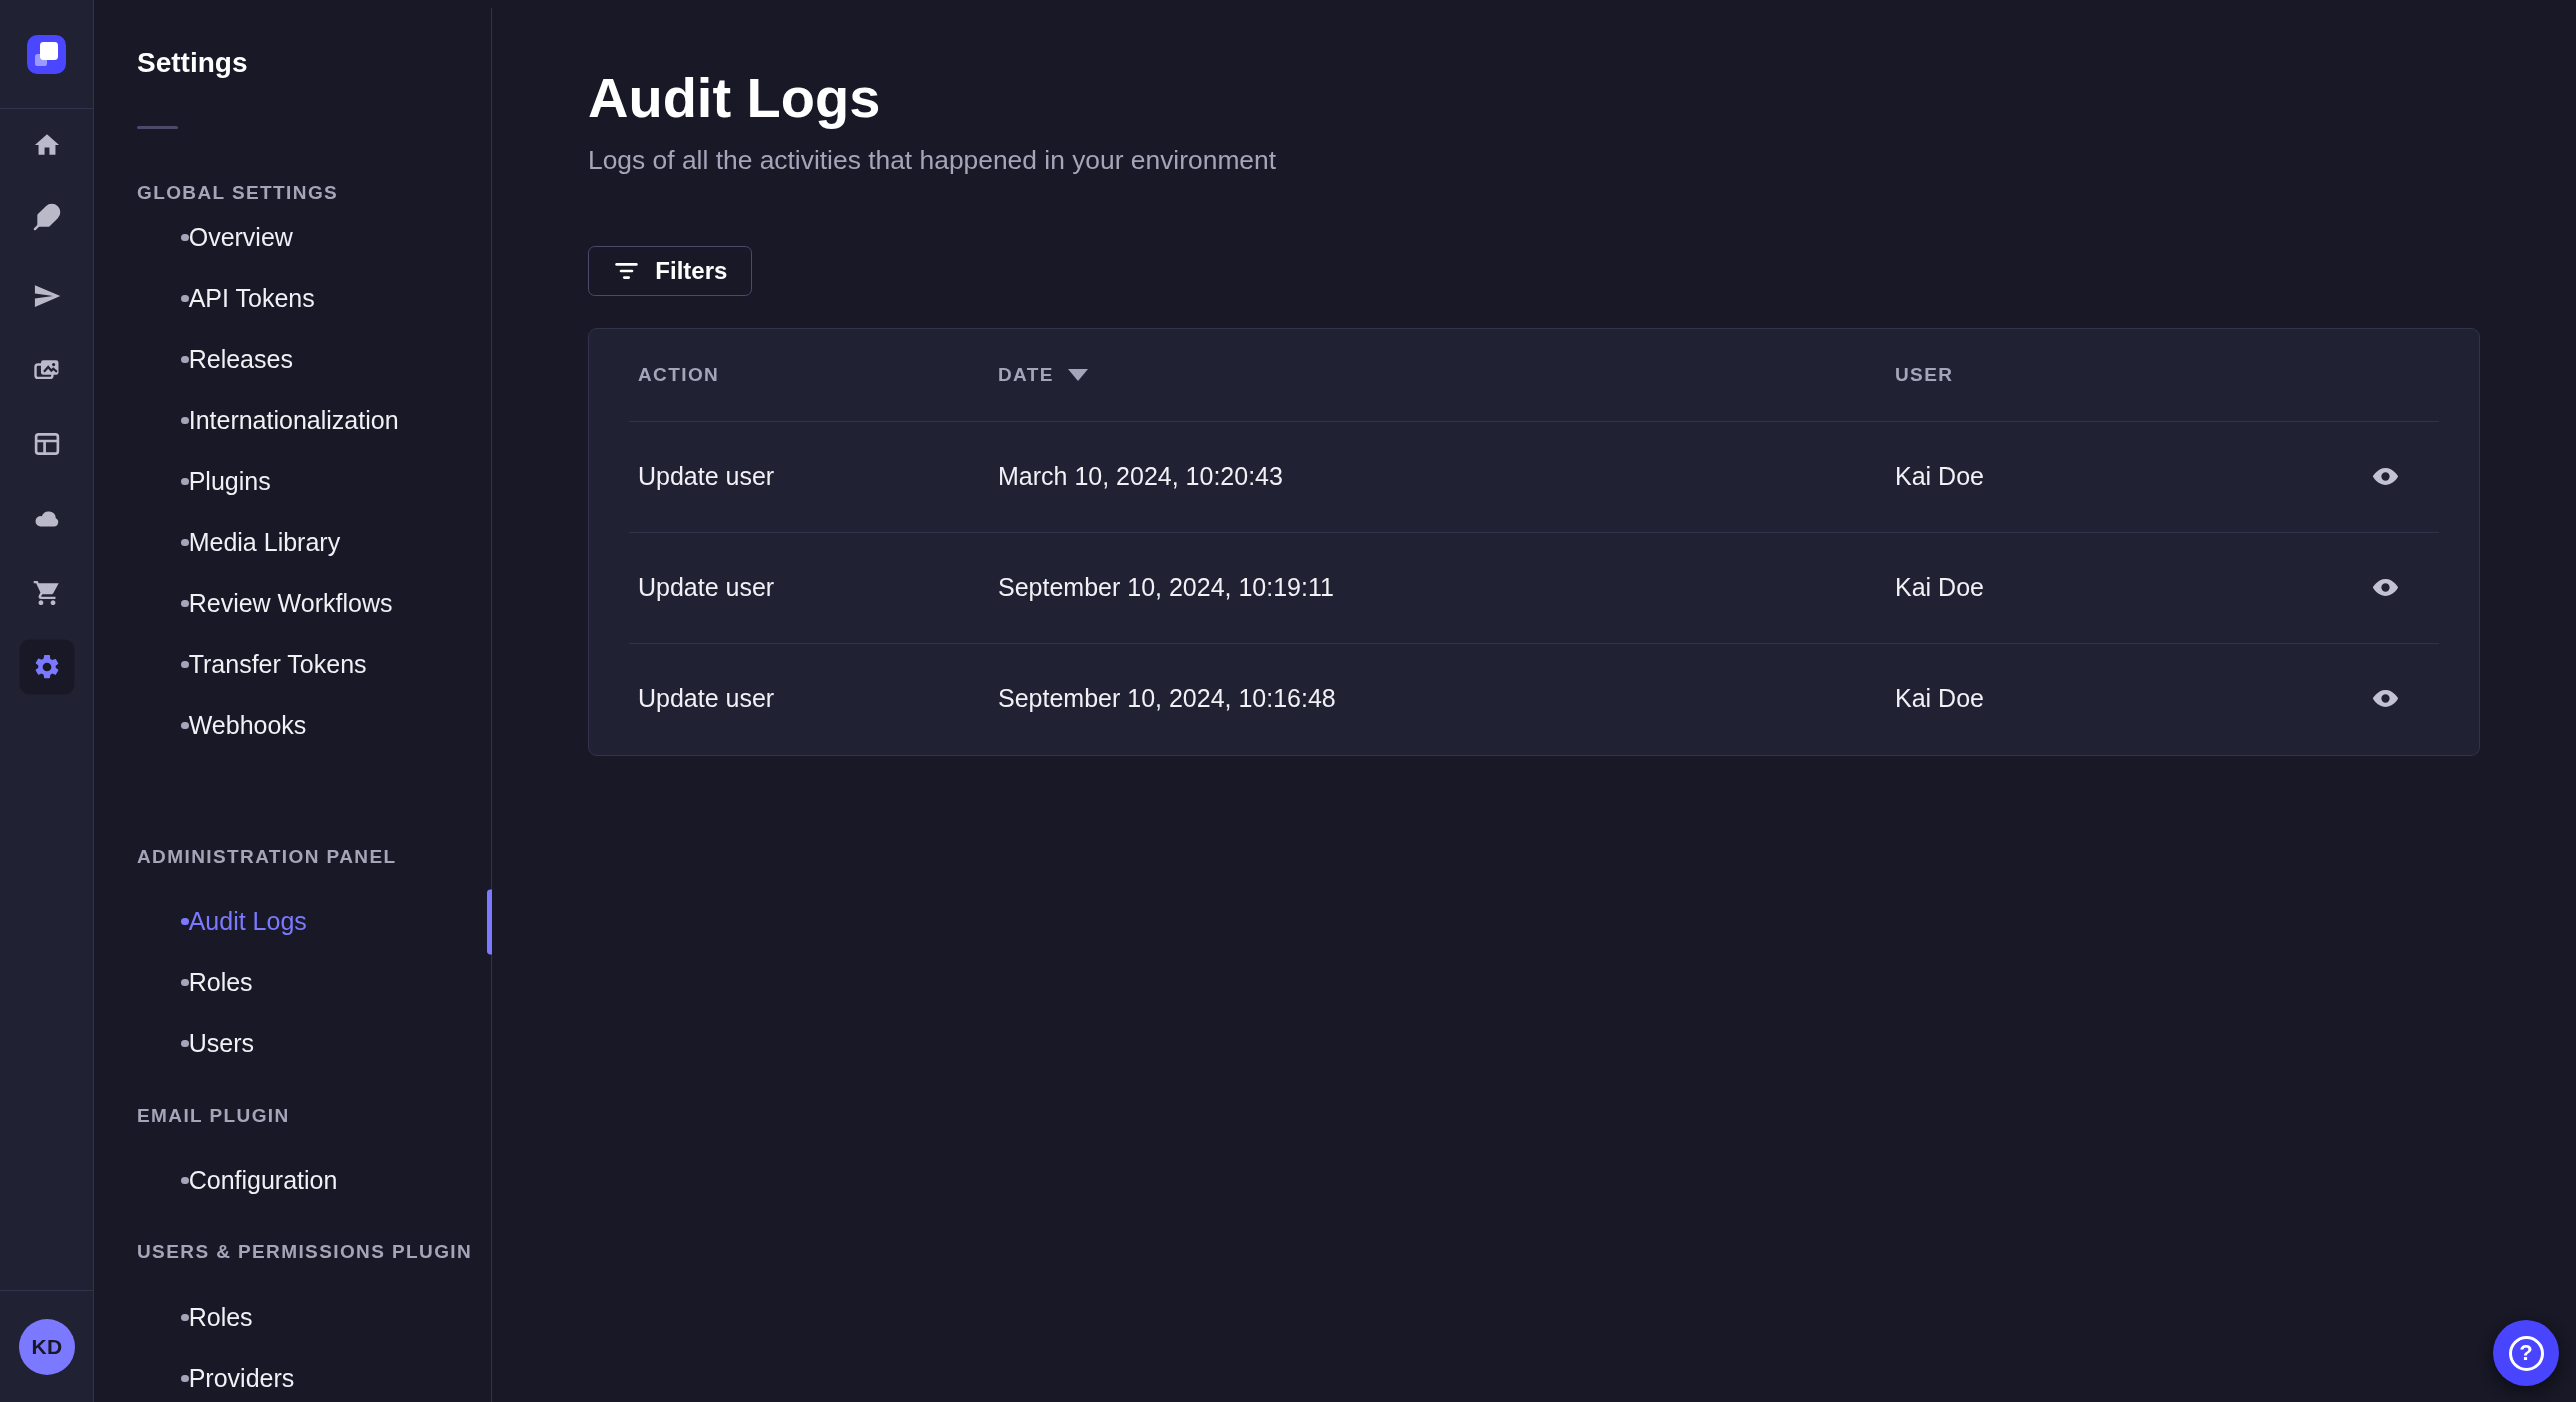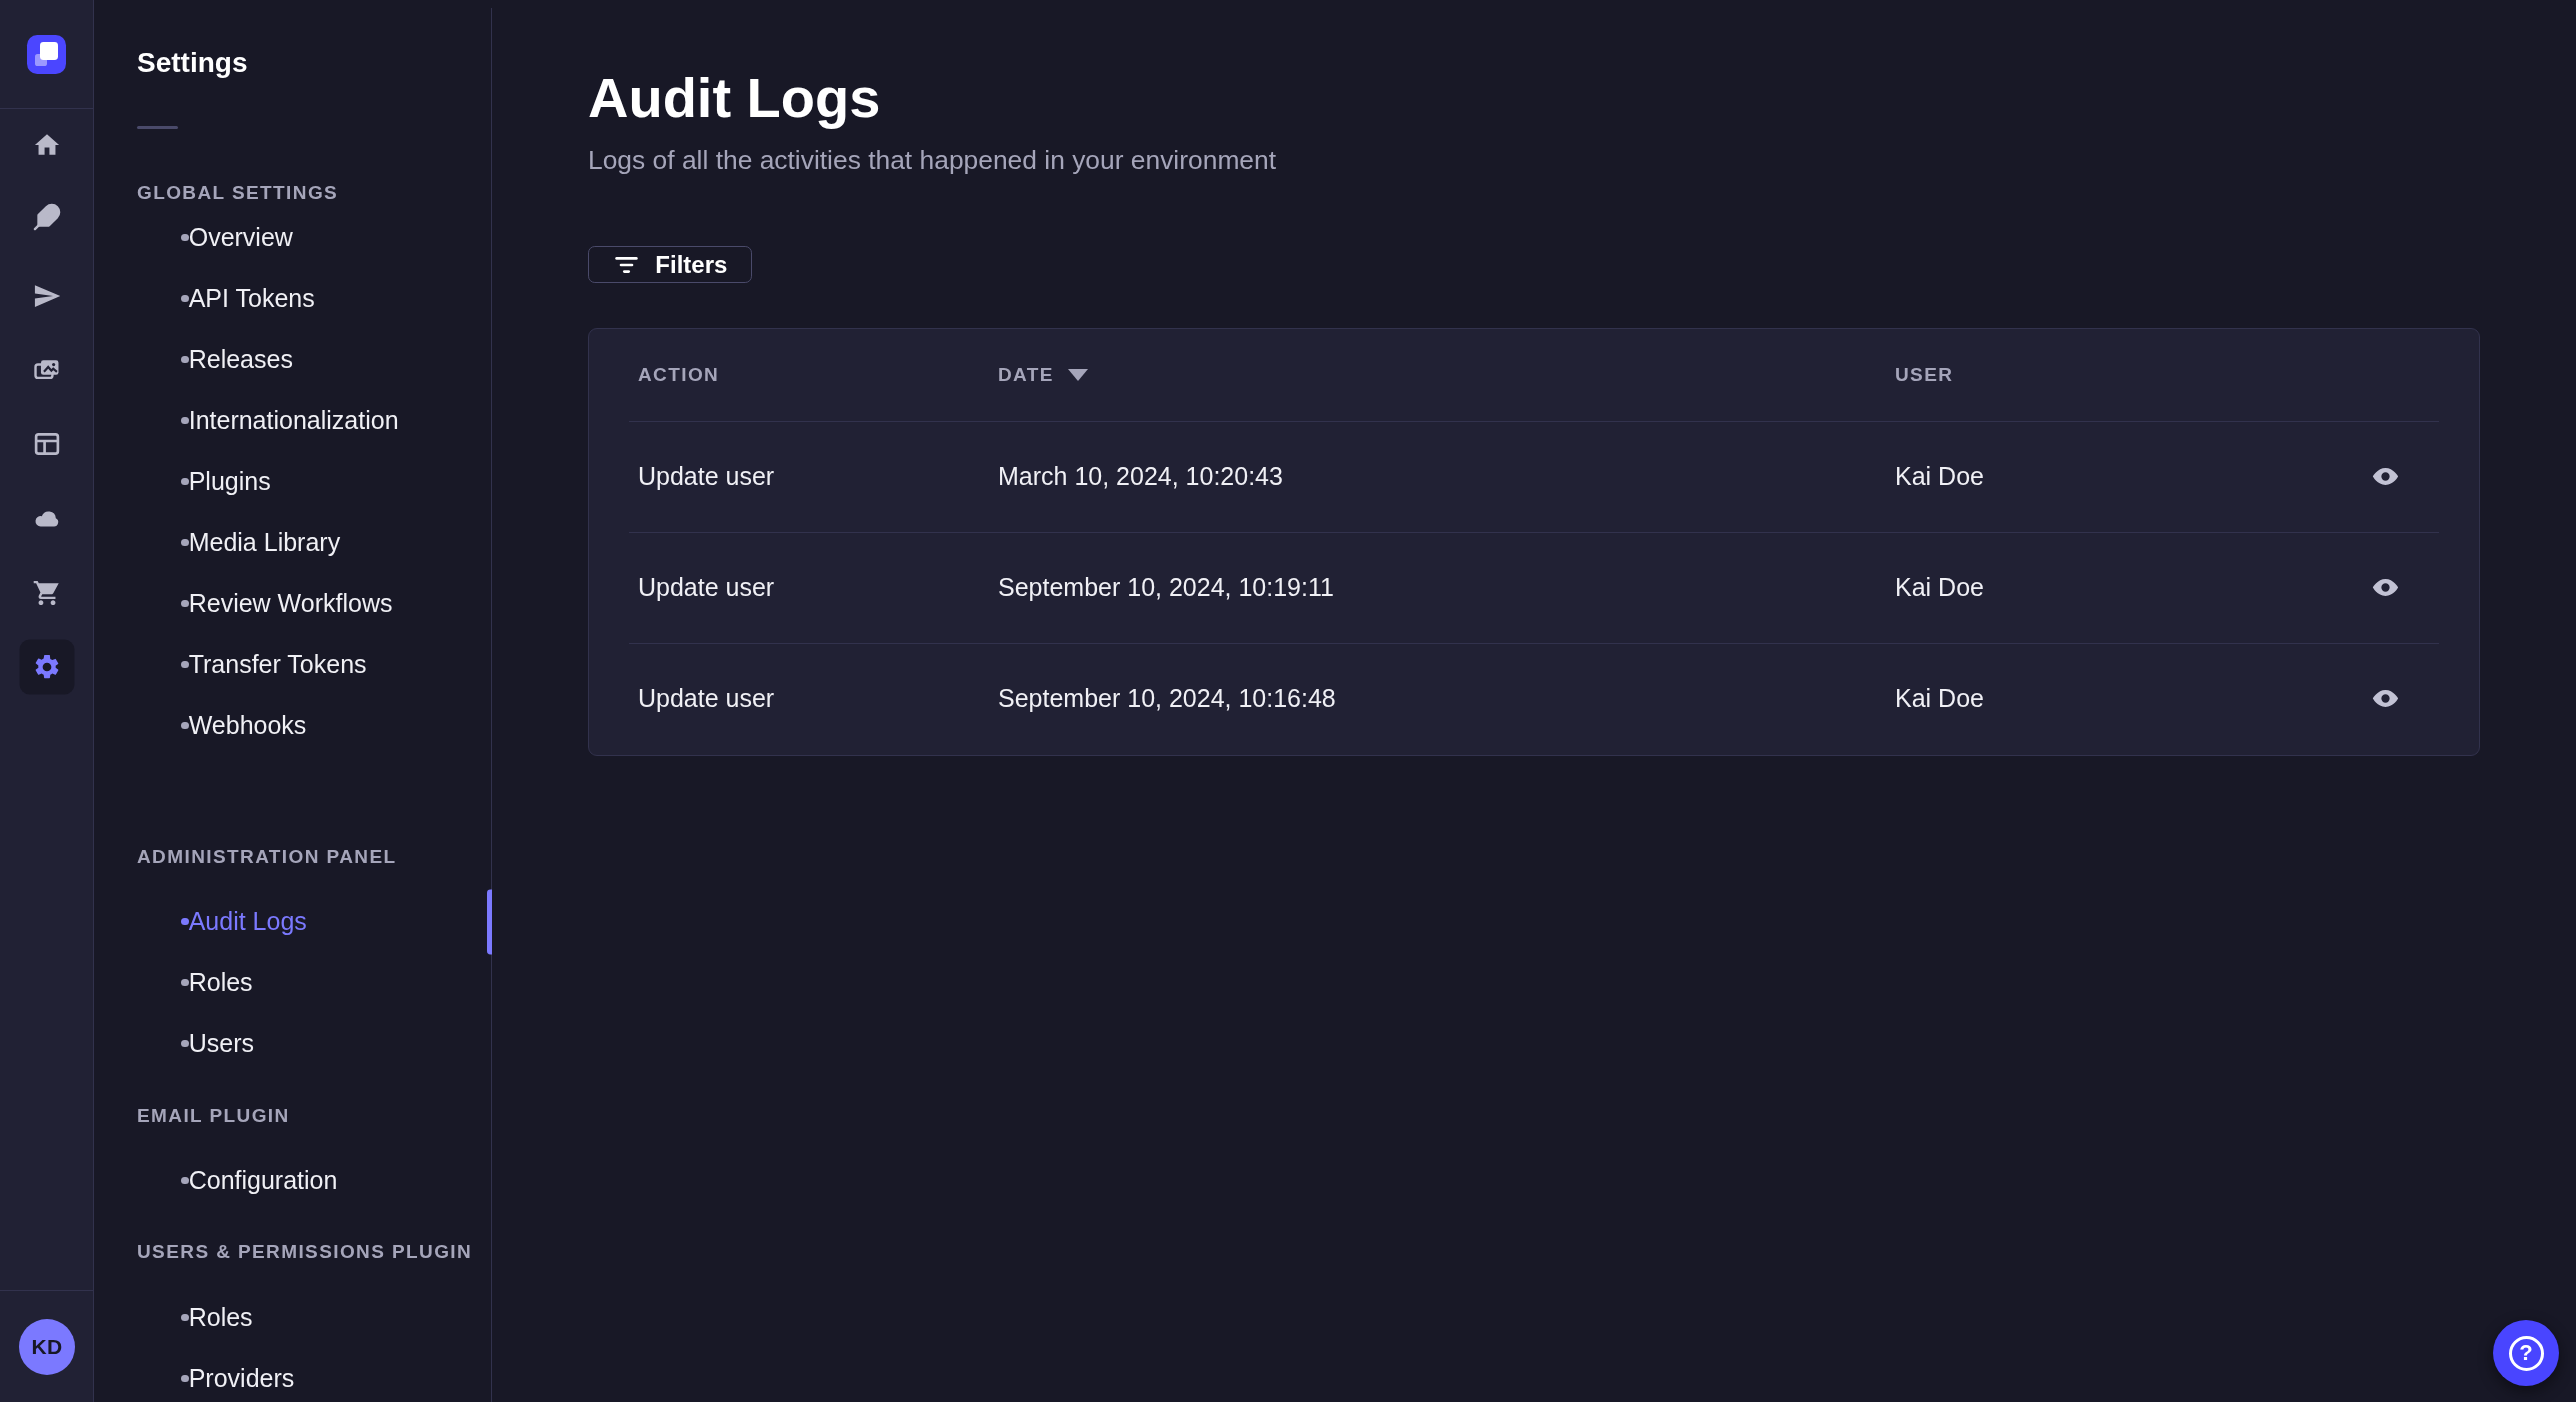--- a/index.html
+++ b/index.html
@@ -54,21 +54,21 @@
   .active-indicator { position:absolute; right:-0.9px; top:50%; transform:translateY(-50%);
                       width:5.1px; height:65px; background:#7b79ff;
                       border-radius:3.4px 0 0 3.4px; }
 
   
   .content { position:absolute; left:492px; top:0; right:0; bottom:0; }
   .page-title { position:absolute; left:96px; top:65px; font-size:56px;
                 font-weight:700; color:#ffffff; }
   .page-subtitle { position:absolute; left:96px; top:145px; font-size:26.4px;
                    color:#a5a5ba; }
-  .filters-btn { position:absolute; left:96px; top:246px; height:37px;
+  .filters-btn { position:absolute; left:96px; top:246px; height:50px;
                  display:flex; align-items:center; gap:15.3px; padding:0 24px;
                  background:transparent; border:0.9px solid #4a4a6a; border-radius:6.8px;
                  color:#ffffff; font-size:24px; font-weight:600; cursor:pointer; }
   .filters-btn svg { display:block; }
 
   
   .card { position:absolute; left:96px; top:328px; width:1892px; height:428px;
           background:#212134; border:0.9px solid #32324d; border-radius:9px;
           overflow:hidden; }
   .trow { position:relative; display:grid;

